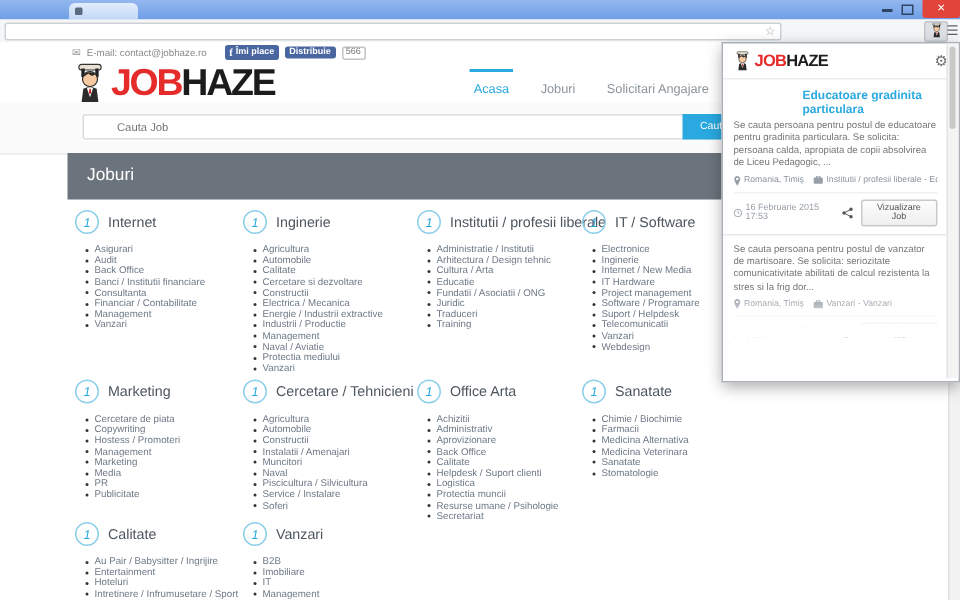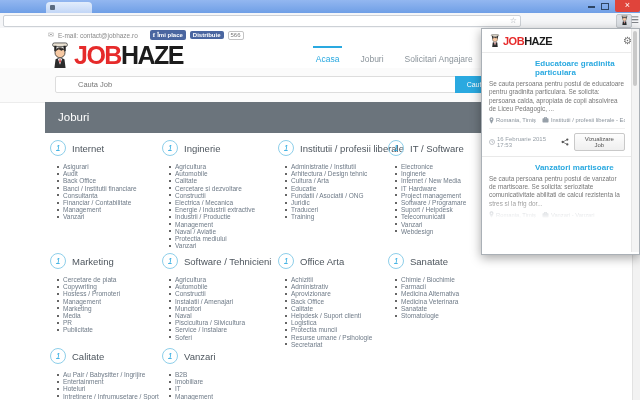--- a/index.html
+++ b/index.html
@@ -288,21 +288,21 @@
           <li class="cat-item">Management</li>
           <li class="cat-item">Marketing</li>
           <li class="cat-item">Media</li>
           <li class="cat-item">PR</li>
           <li class="cat-item">Publicitate</li>
         </ul>
       </div>
       <div class="category">
         <div class="cat-head">
           <span class="cat-circle">1</span>
-          <span class="cat-title">Software / Tehnicieni</span>
+          <span class="cat-title">Cercetare / Tehnicieni</span>
         </div>
         <ul class="cat-items">
           <li class="cat-item">Agricultura</li>
           <li class="cat-item">Automobile</li>
           <li class="cat-item">Constructii</li>
           <li class="cat-item">Instalatii / Amenajari</li>
           <li class="cat-item">Muncitori</li>
           <li class="cat-item">Naval</li>
           <li class="cat-item">Piscicultura / Silvicultura</li>
           <li class="cat-item">Service / Instalare</li>
@@ -423,21 +423,20 @@
               <circle cx="9.5" cy="2.3" r="1.7" fill="#555"></circle>
               <circle cx="2.5" cy="6" r="1.7" fill="#555"></circle>
               <circle cx="9.5" cy="9.7" r="1.7" fill="#555"></circle>
               <path d="M2.5 6l7-3.7M2.5 6l7 3.7" stroke="#555" fill="none" stroke-width="1"></path>
             </svg>
           </span>
           <button class="view-btn">Vizualizare Job</button>
         </div>
       </div>
       <div class="job-card">
-        <a class="job-title">Vanzatori martisoare</a>
         <p class="job-desc">Se cauta persoana pentru postul de vanzator de martisoare. Se solicita: seriozitate comunicativitate abilitati de calcul rezistenta la stres si la frig dor...</p>
         <div class="job-meta">
           <span class="meta-part">
             <span class="icon">
               <svg width="5" height="7" viewBox="0 0 10 13">
                 <path d="M5 0C2.8 0 1 1.8 1 4c0 3 4 9 4 9s4-6 4-9c0-2.2-1.8-4-4-4zm0 5.6A1.6 1.6 0 115 2.4a1.6 1.6 0 010 3.2z" fill="#97a0a9"></path>
               </svg>
             </span>
             <span>Romania, Timiş</span>
           </span>

